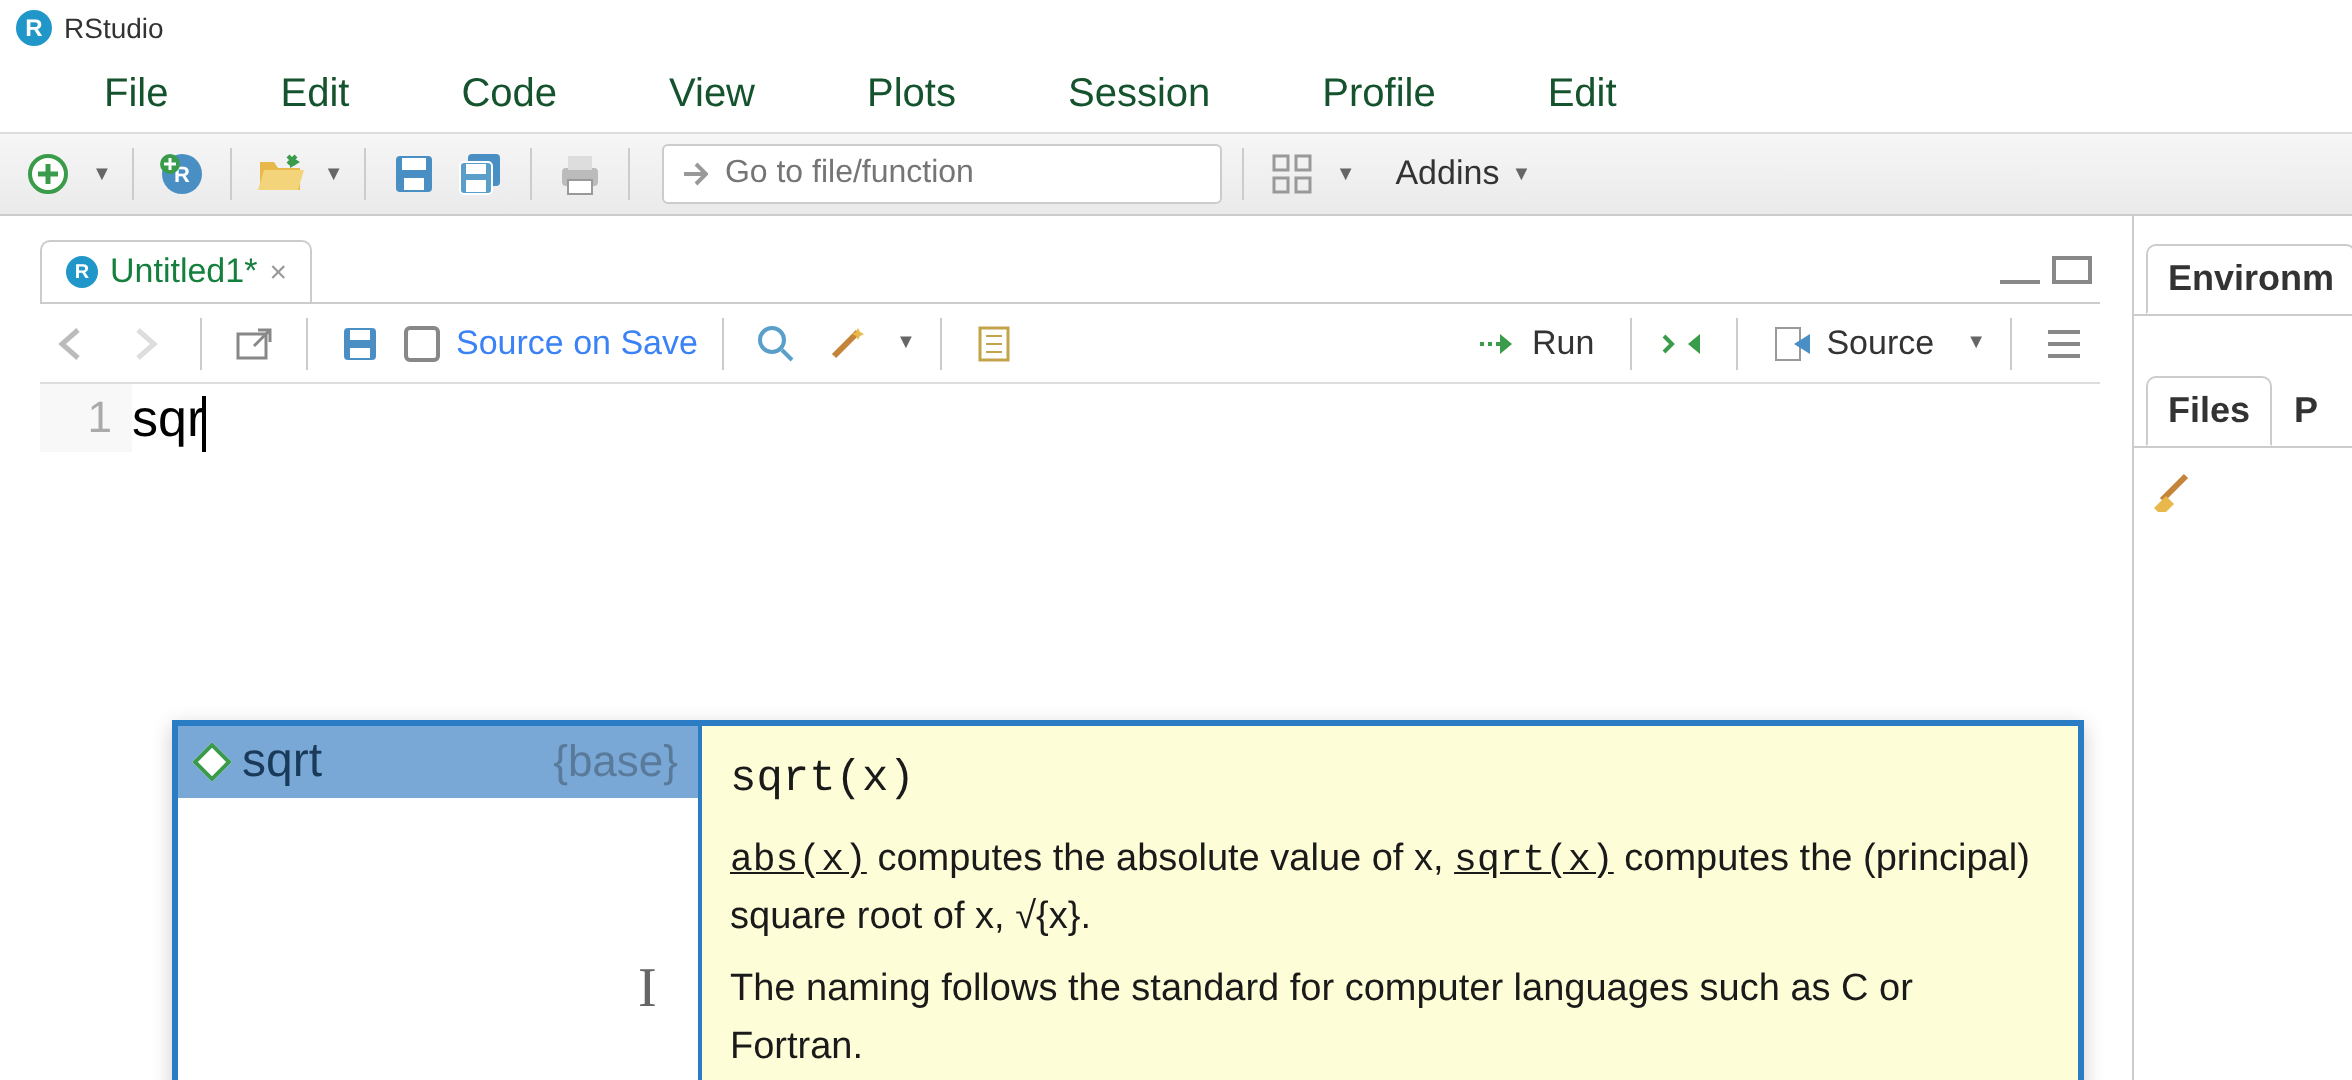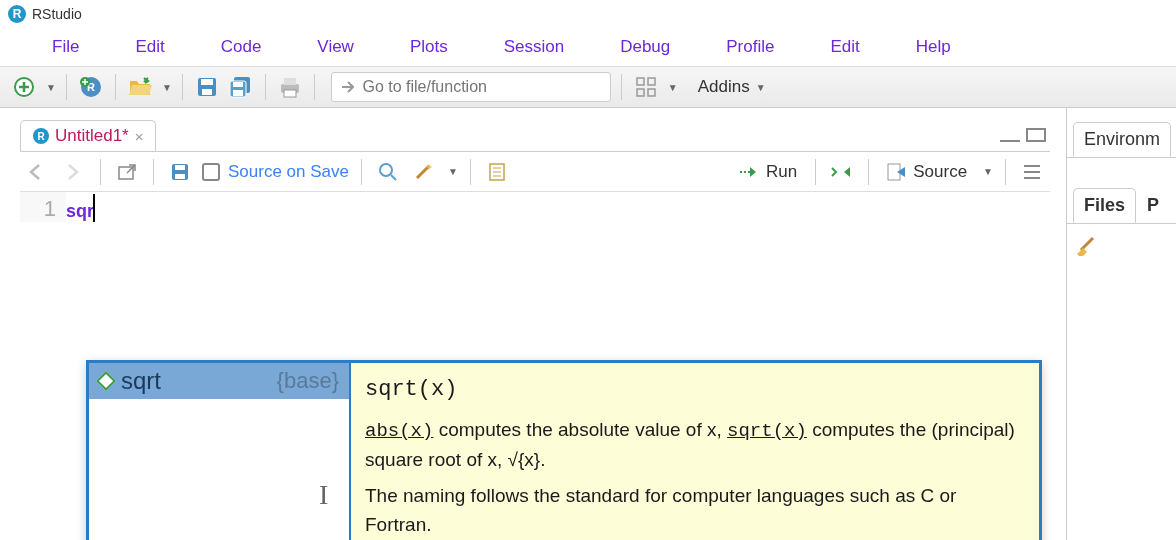--- a/index.html
+++ b/index.html
@@ -5,74 +5,74 @@
 * { margin: 0; padding: 0; box-sizing: border-box; font-family: "Segoe UI", Arial, sans-serif; }
 body { background: #fff; width: 1176px; height: 540px; overflow: hidden; }
 
 
 .titlebar { display: flex; align-items: center; height: 28px; padding: 2px 8px; background: #fff; gap: 6px; }
 .r-logo { width: 18px; height: 18px; background: #2196C9; border-radius: 50%; display: flex; align-items: center; justify-content: center; color: #fff; font-weight: bold; font-size: 12px; }
 .titlebar-text { font-size: 14px; color: #333; }
 
 
 .menubar { display: flex; height: 38px; align-items: center; background: #fff; padding-left: 24px; }
-.menubar-item { padding: 6px 28px; font-size: 17px; color: #6d28d9; cursor: pointer; }
+.menubar-item { padding: 6px 28px; font-size: 20px; color: #14532d; cursor: pointer; }
 
 
 .toolbar { display: flex; align-items: center; height: 42px; background: linear-gradient(#f6f6f6,#eaeaea); border-top: 1px solid #ddd; border-bottom: 1px solid #ccc; padding: 0 10px; gap: 6px; }
 .tb-btn { width: 28px; height: 28px; display: flex; align-items: center; justify-content: center; border-radius: 3px; cursor: pointer; }
 .tb-sep { width: 1px; height: 26px; background: #ccc; margin: 0 4px; }
 .dropdown-caret { font-size: 10px; color: #666; margin-left: 2px; }
 .search-box { display: flex; align-items: center; border: 1px solid #ccc; background: #fff; border-radius: 3px; height: 30px; width: 280px; padding: 0 8px; gap: 8px; margin-left: 6px; }
 .search-box input { border: none; outline: none; font-size: 16px; color: #666; width: 100%; background: transparent; }
 .addins { font-size: 17px; color: #333; margin-left: 14px; display: flex; align-items: center; gap: 4px; cursor: pointer; }
 
 
 .main { display: flex; height: calc(100% - 108px); }
 .editor-pane { flex: 1; padding: 10px 16px 0 20px; position: relative; }
 .right-pane { width: 110px; border-left: 1px solid #ccc; }
 
 
 .tabrow { display: flex; align-items: center; height: 34px; border-bottom: 1px solid #ccc; }
 .tab { display: flex; align-items: center; gap: 6px; padding: 5px 12px; background: #fff; border: 1px solid #ccc; border-bottom: none; border-radius: 5px 5px 0 0; position: relative; top: 1px; cursor: pointer; }
 .tab .r-logo-sm { width: 16px; height: 16px; background: #2196C9; border-radius: 50%; display: flex; align-items: center; justify-content: center; color: #fff; font-size: 10px; font-weight: bold; }
-.tab-name { color: #be185d; font-size: 17px; }
+.tab-name { color: #15803d; font-size: 17px; }
 .tab-close { color: #999; font-size: 15px; cursor: pointer; }
 .tabrow-spacer { flex: 1; }
 .window-ctrls { display: flex; gap: 6px; padding-right: 4px; }
 .winbox { width: 20px; height: 14px; border: 2px solid #888; }
 .winmin { width: 20px; height: 6px; border: 2px solid #888; border-top: none; border-left: none; border-right: none; margin-top: 8px; }
 
 
 .editbar { display: flex; align-items: center; height: 40px; border-bottom: 1px solid #ddd; gap: 8px; padding: 0 4px; }
 .editbar .lbl { font-size: 17px; color: #3b82f6; }
 .checkbox { width: 18px; height: 18px; border: 2px solid #888; border-radius: 3px; background: #fff; }
 .run-btn { display: flex; align-items: center; gap: 6px; font-size: 17px; color: #333; cursor: pointer; padding: 2px 6px; }
 .editbar-spacer { flex: 1; }
 
 
 .code-area { display: flex; }
 .gutter { width: 46px; text-align: right; padding-right: 10px; font-family: "Consolas","Courier New",monospace; font-size: 22px; color: #aaa; background: #f8f8f8; padding-top: 4px; }
-.code-line { font-family: "Consolas","Courier New",monospace; font-size: 18px; color: #6d28d9; padding-top: 2px; position: relative; font-weight: bold; }
+.code-line { font-family: "Consolas","Courier New",monospace; font-size: 26px; color: #000000; padding-top: 2px; position: relative; }
 .cursor { display: inline-block; width: 2px; height: 28px; background: #000; vertical-align: text-bottom; margin-left: -1px; }
 
 
 .autocomplete { position: absolute; left: 86px; top: 252px; display: flex; border: 3px solid #2a7cc4; box-shadow: 0 3px 10px rgba(0,0,0,0.2); background: #fff; }
 .ac-list { width: 262px; border-right: 2px solid #2a7cc4; }
 .ac-item { display: flex; align-items: center; padding: 4px 10px; font-family: "Consolas","Courier New",monospace; font-size: 24px; gap: 8px; }
 .ac-item.selected { background: #7aa8d6; color: #1a3a5a; }
 .ac-diamond { width: 14px; height: 14px; transform: rotate(45deg); background: #fff; border: 2px solid #3a9b4a; }
 .ac-pkg { color: #5a7a9a; font-size: 22px; margin-left: auto; }
 .ac-cursor { position: absolute; left: 230px; top: 116px; font-family: serif; font-size: 28px; color: #666; }
 .ac-help { width: 688px; background: #fdfdd8; padding: 10px 14px; font-size: 19px; color: #1a1a1a; line-height: 1.5; }
 .ac-help .sig { font-family: "Consolas","Courier New",monospace; font-size: 22px; margin-bottom: 10px; }
 .ac-help .code { font-family: "Consolas","Courier New",monospace; text-decoration: underline; }
 
 
-.rp-tabrow { display: flex; height: 36px; border-bottom: 1px solid #ccc; align-items: flex-end; padding-left: 6px; margin-top: 14px; }
+.rp-tabrow { display: flex; height: 36px; border-bottom: 1px solid #ccc; align-items: flex-end; padding-left: 6px; margin-top: 14px; font-weight: bold; }
 .rp-tab { padding: 6px 10px; font-size: 18px; color: #333; border: 1px solid transparent; }
 .rp-tab.active { border: 1px solid #ccc; border-bottom: 1px solid #fff; border-radius: 5px 5px 0 0; background: #fff; }
 .rp-tabrow2 { display: flex; height: 36px; border-bottom: 1px solid #ccc; align-items: center; padding-left: 6px; margin-top: 30px; font-weight: bold; }
 
 
 svg { display: block; }
 </style>
 </head>
 <body>
 
@@ -81,24 +81,22 @@
   <div class="titlebar-text">RStudio</div>
 </div>
 
 <div class="menubar">
   <div class="menubar-item">File</div>
   <div class="menubar-item">Edit</div>
   <div class="menubar-item">Code</div>
   <div class="menubar-item">View</div>
   <div class="menubar-item">Plots</div>
   <div class="menubar-item">Session</div>
-  <div class="menubar-item">Debug</div>
   <div class="menubar-item">Profile</div>
   <div class="menubar-item">Edit</div>
-  <div class="menubar-item">Help</div>
 </div>
 
 <div class="toolbar">
   <div class="tb-btn">
     <svg width="22" height="22">
         <circle cx="11" cy="11" r="9" fill="#fff" stroke="#3a9b4a" stroke-width="2"></circle>
         <path d="M11 6v10M6 11h10" stroke="#3a9b4a" stroke-width="2.5"></path>
       </svg>
   </div>
   <span class="dropdown-caret">▼</span>

